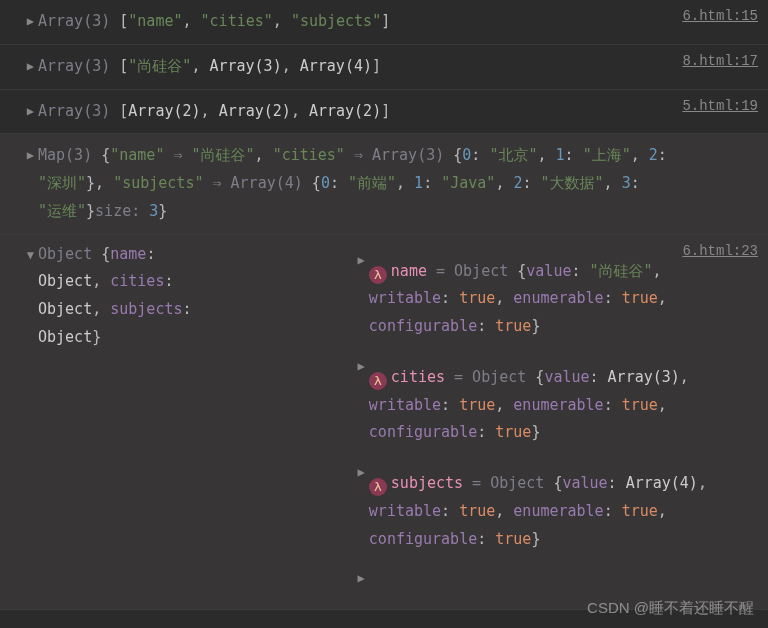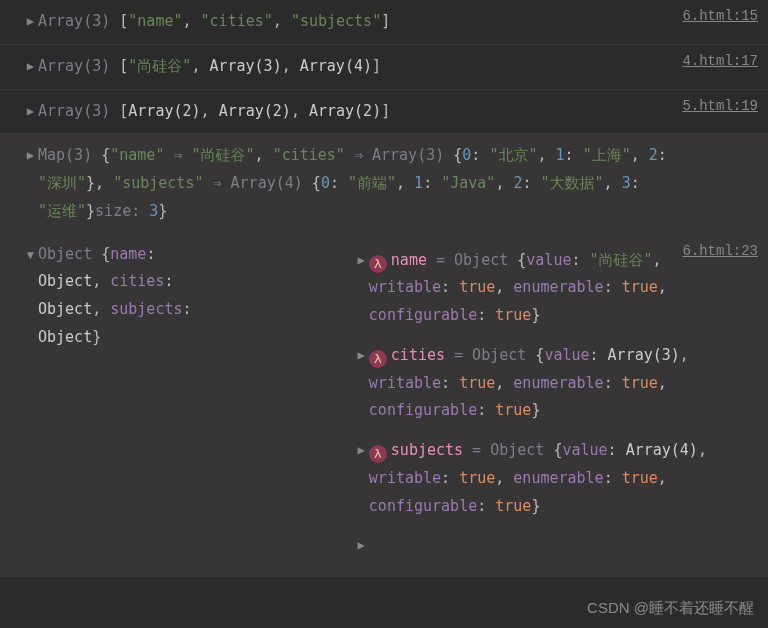--- a/index.html
+++ b/index.html
@@ -61,21 +61,21 @@
     width: 18px; height: 18px;
     background: #8a3a52;
     color: #f0c8a0;
     border-radius: 50%;
     font-size: 13px;
     margin-right: 4px;
     transform: translateY(3px);
   }
   .section { padding: 6px 10px 18px 2px; }
   .sub { display:flex; padding: 6px 0 6px 20px; }
-  .sub .content { padding-right: 10px; }
+  .sub .content { padding-right: 10px; margin-top: 11px; }
   .watermark {
     position: fixed;
     right: 14px;
     bottom: 10px;
     color: rgba(230,230,230,0.5);
     font-family: sans-serif;
     font-size: 15px;
   }
 </style>
 </head>
@@ -83,21 +83,21 @@
 
 <div id="rows-container">
     <div class="row">
       <div class="source">6.html:15</div>
       <div class="gutter">
         <span class="arrow">▶</span>
       </div>
       <div class="content"><span class="dim">Array(3) </span><span class="pun">[</span><span class="str">"name"</span><span class="pun">, </span><span class="str">"cities"</span><span class="pun">, </span><span class="str">"subjects"</span><span class="pun">]</span></div>
     </div>
     <div class="row">
-      <div class="source">4.html:17</div>
+      <div class="source">8.html:17</div>
       <div class="gutter">
         <span class="arrow">▶</span>
       </div>
       <div class="content"><span class="dim">Array(3) </span><span class="pun">[</span><span class="str">"尚硅谷"</span><span class="pun">, </span><span class="word">Array(3)</span><span class="pun">, </span><span class="word">Array(4)</span><span class="pun">]</span></div>
     </div>
     <div class="row">
       <div class="source">5.html:19</div>
       <div class="gutter">
         <span class="arrow">▶</span>
       </div>

